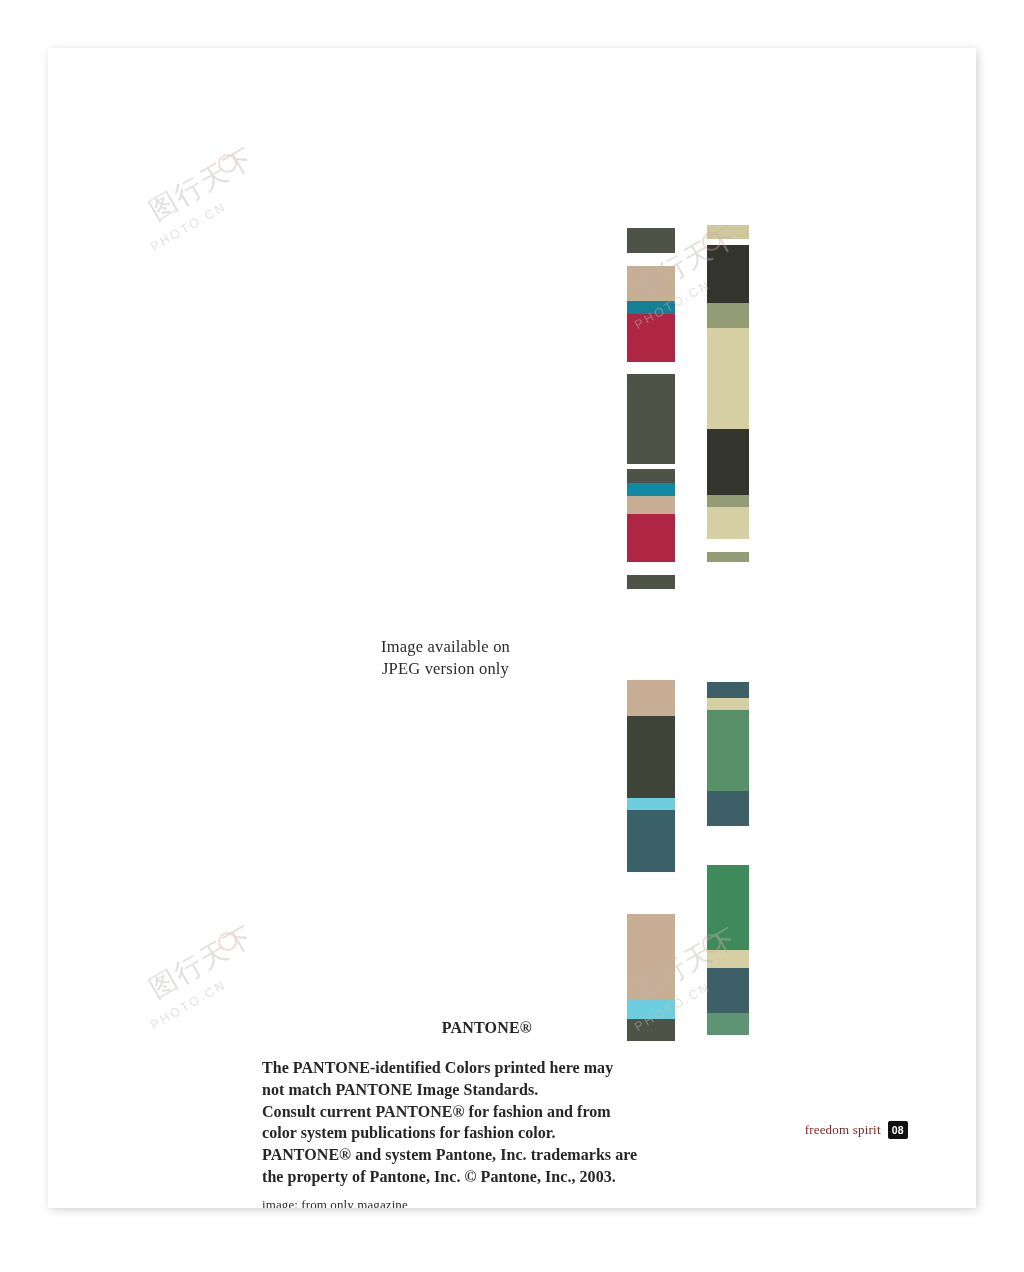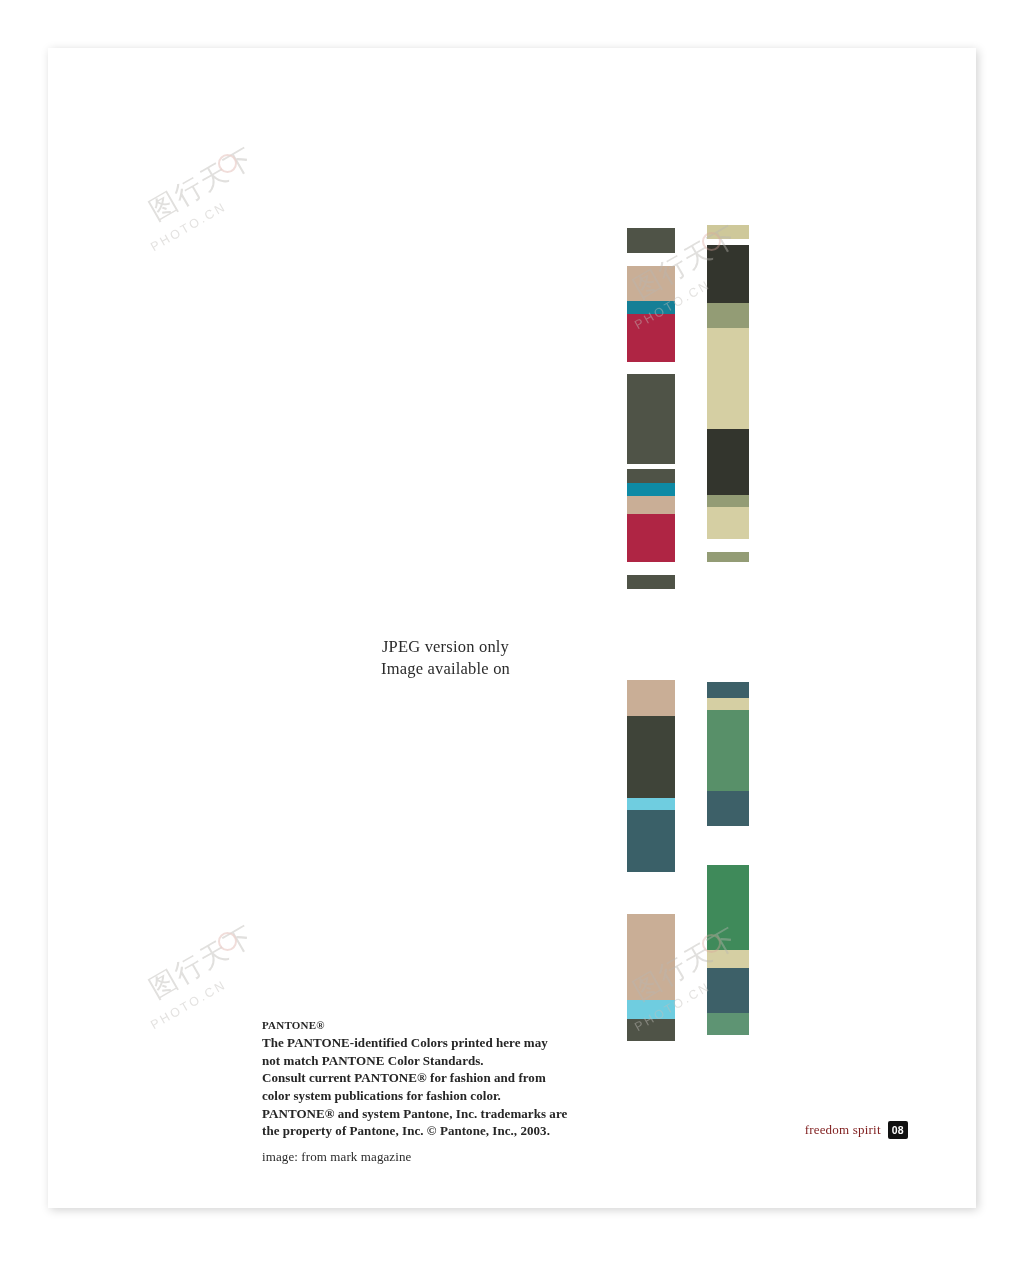--- a/index.html
+++ b/index.html
@@ -66,28 +66,29 @@
   
   #legal {
     position: absolute;
     left: 214px;
     top: 971px;
     width: 270px;
     color: #262626;
   }
   #legal .legal-title {
     font-family: "Liberation Serif", serif;
-    font-size: 11px;
+    font-size: 16px;
     font-weight: 700;
     letter-spacing: 0.2px;
-    margin-bottom: 3px;
+    margin-bottom: 20px;
+    text-align: right;
   }
   #legal .legal-body {
     font-family: "Liberation Serif", serif;
-    font-size: 13px;
+    font-size: 16px;
     font-weight: 700;
     line-height: 1.36;
     letter-spacing: 0.05px;
   }
   #legal .legal-body span { display: block; white-space: nowrap; }
   #legal .credit {
     margin-top: 9px;
     font-family: "Liberation Serif", serif;
     font-size: 13px;
     letter-spacing: 0.1px;
@@ -218,35 +219,35 @@
         <div class="block" style="height: 81px; background: rgb(88, 144, 105);"></div>
         <div class="block" style="height: 35px; background: rgb(61, 96, 104);"></div>
         <div class="block" style="height: 39px; background: rgb(255, 255, 255);"></div>
         <div class="block" style="height: 85px; background: rgb(63, 138, 90);"></div>
         <div class="block" style="height: 18px; background: rgb(213, 207, 163);"></div>
         <div class="block" style="height: 45px; background: rgb(61, 96, 104);"></div>
         <div class="block" style="height: 22px; background: rgb(94, 148, 115);"></div>
       </div>
 
     <div id="notice">
+      <span class="line">Image available on</span>
       <span class="line">JPEG version only</span>
-      <span class="line">Image available on</span>
     </div>
 
     <div id="legal">
       <div class="legal-title">PANTONE®</div>
       <div class="legal-body" id="legal-body">
           <span>The PANTONE-identified Colors printed here may</span>
-          <span>not match PANTONE Color Standards.</span>
+          <span>not match PANTONE Image Standards.</span>
           <span>Consult current PANTONE® for fashion and from</span>
           <span>color system publications for fashion color.</span>
           <span>PANTONE® and system Pantone, Inc. trademarks are</span>
           <span>the property of Pantone, Inc. © Pantone, Inc., 2003.</span>
         </div>
-      <div class="credit">image: from mark magazine</div>
+      <div class="credit">image: from only magazine</div>
     </div>
 
     <div id="footer">
       <span class="foot-label">freedom spirit</span>
       <span class="foot-badge">08</span>
     </div>
 
     <div class="wm" id="wm1">
       <div class="wm-logo">图行天下</div>
       <div class="wm-mark"></div>

